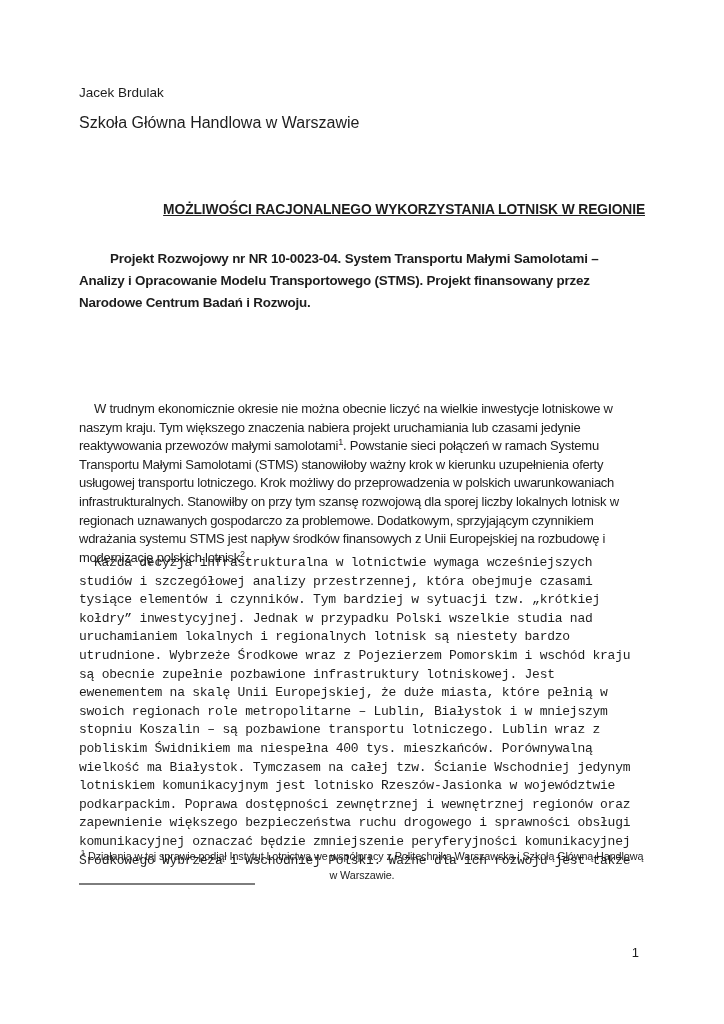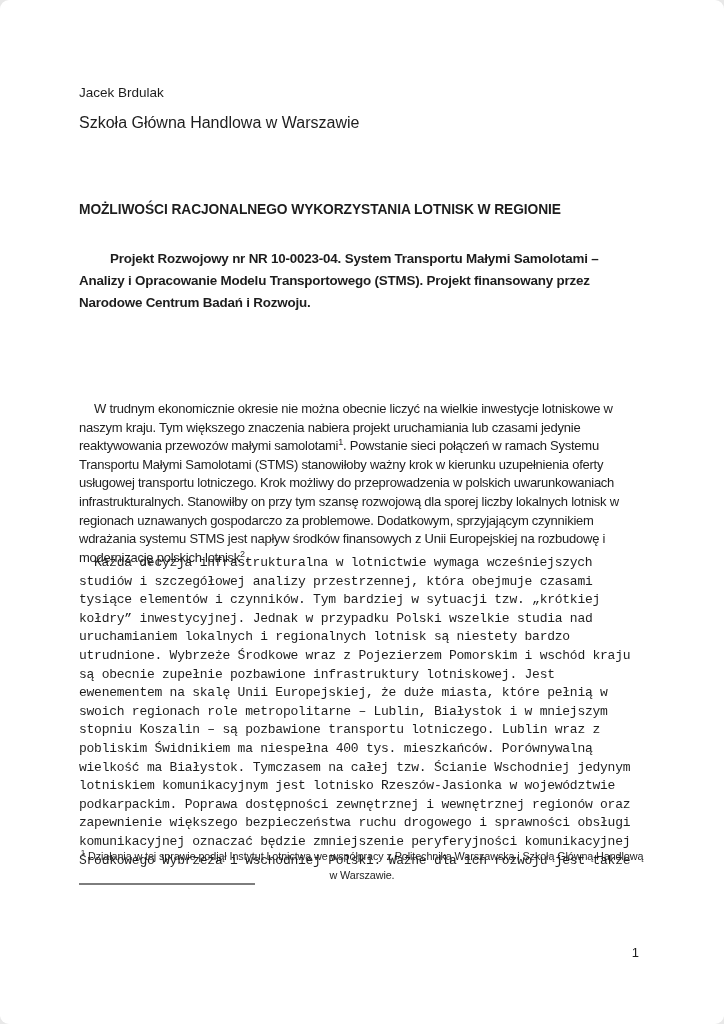--- a/index.html
+++ b/index.html
@@ -5,35 +5,35 @@
   html, body { margin: 0; padding: 0; background: #e8e8e8; }
   .page {
     position: relative;
     width: 724px;
     height: 1024px;
     background: #ffffff;
     font-family: "Liberation Sans", sans-serif;
     color: #1d1d1d;
     overflow: hidden;
     margin: 0 auto;
-    border-radius: 9px;
   }
   .abs { position: absolute; }
   .author-line {
     left: 79px; top: 84px;
     font-size: 13.5px; line-height: 18px;
   }
   .affiliation-line {
     left: 79px; top: 114px;
     font-size: 16px; line-height: 18px;
   }
   .doc-title {
     left: 79px; top: 202px; width: 566px;
     font-size: 13.8px; font-weight: bold;
-    text-align: left;
+    text-align: right;
+    text-decoration: underline;
     letter-spacing: -0.1px;
   }
   .project-note {
     left: 79px; top: 248px; width: 560px;
     font-size: 13.4px; font-weight: bold;
     line-height: 21.8px;
     text-indent: 31px;
     text-align: left;
     letter-spacing: -0.2px;
   }

